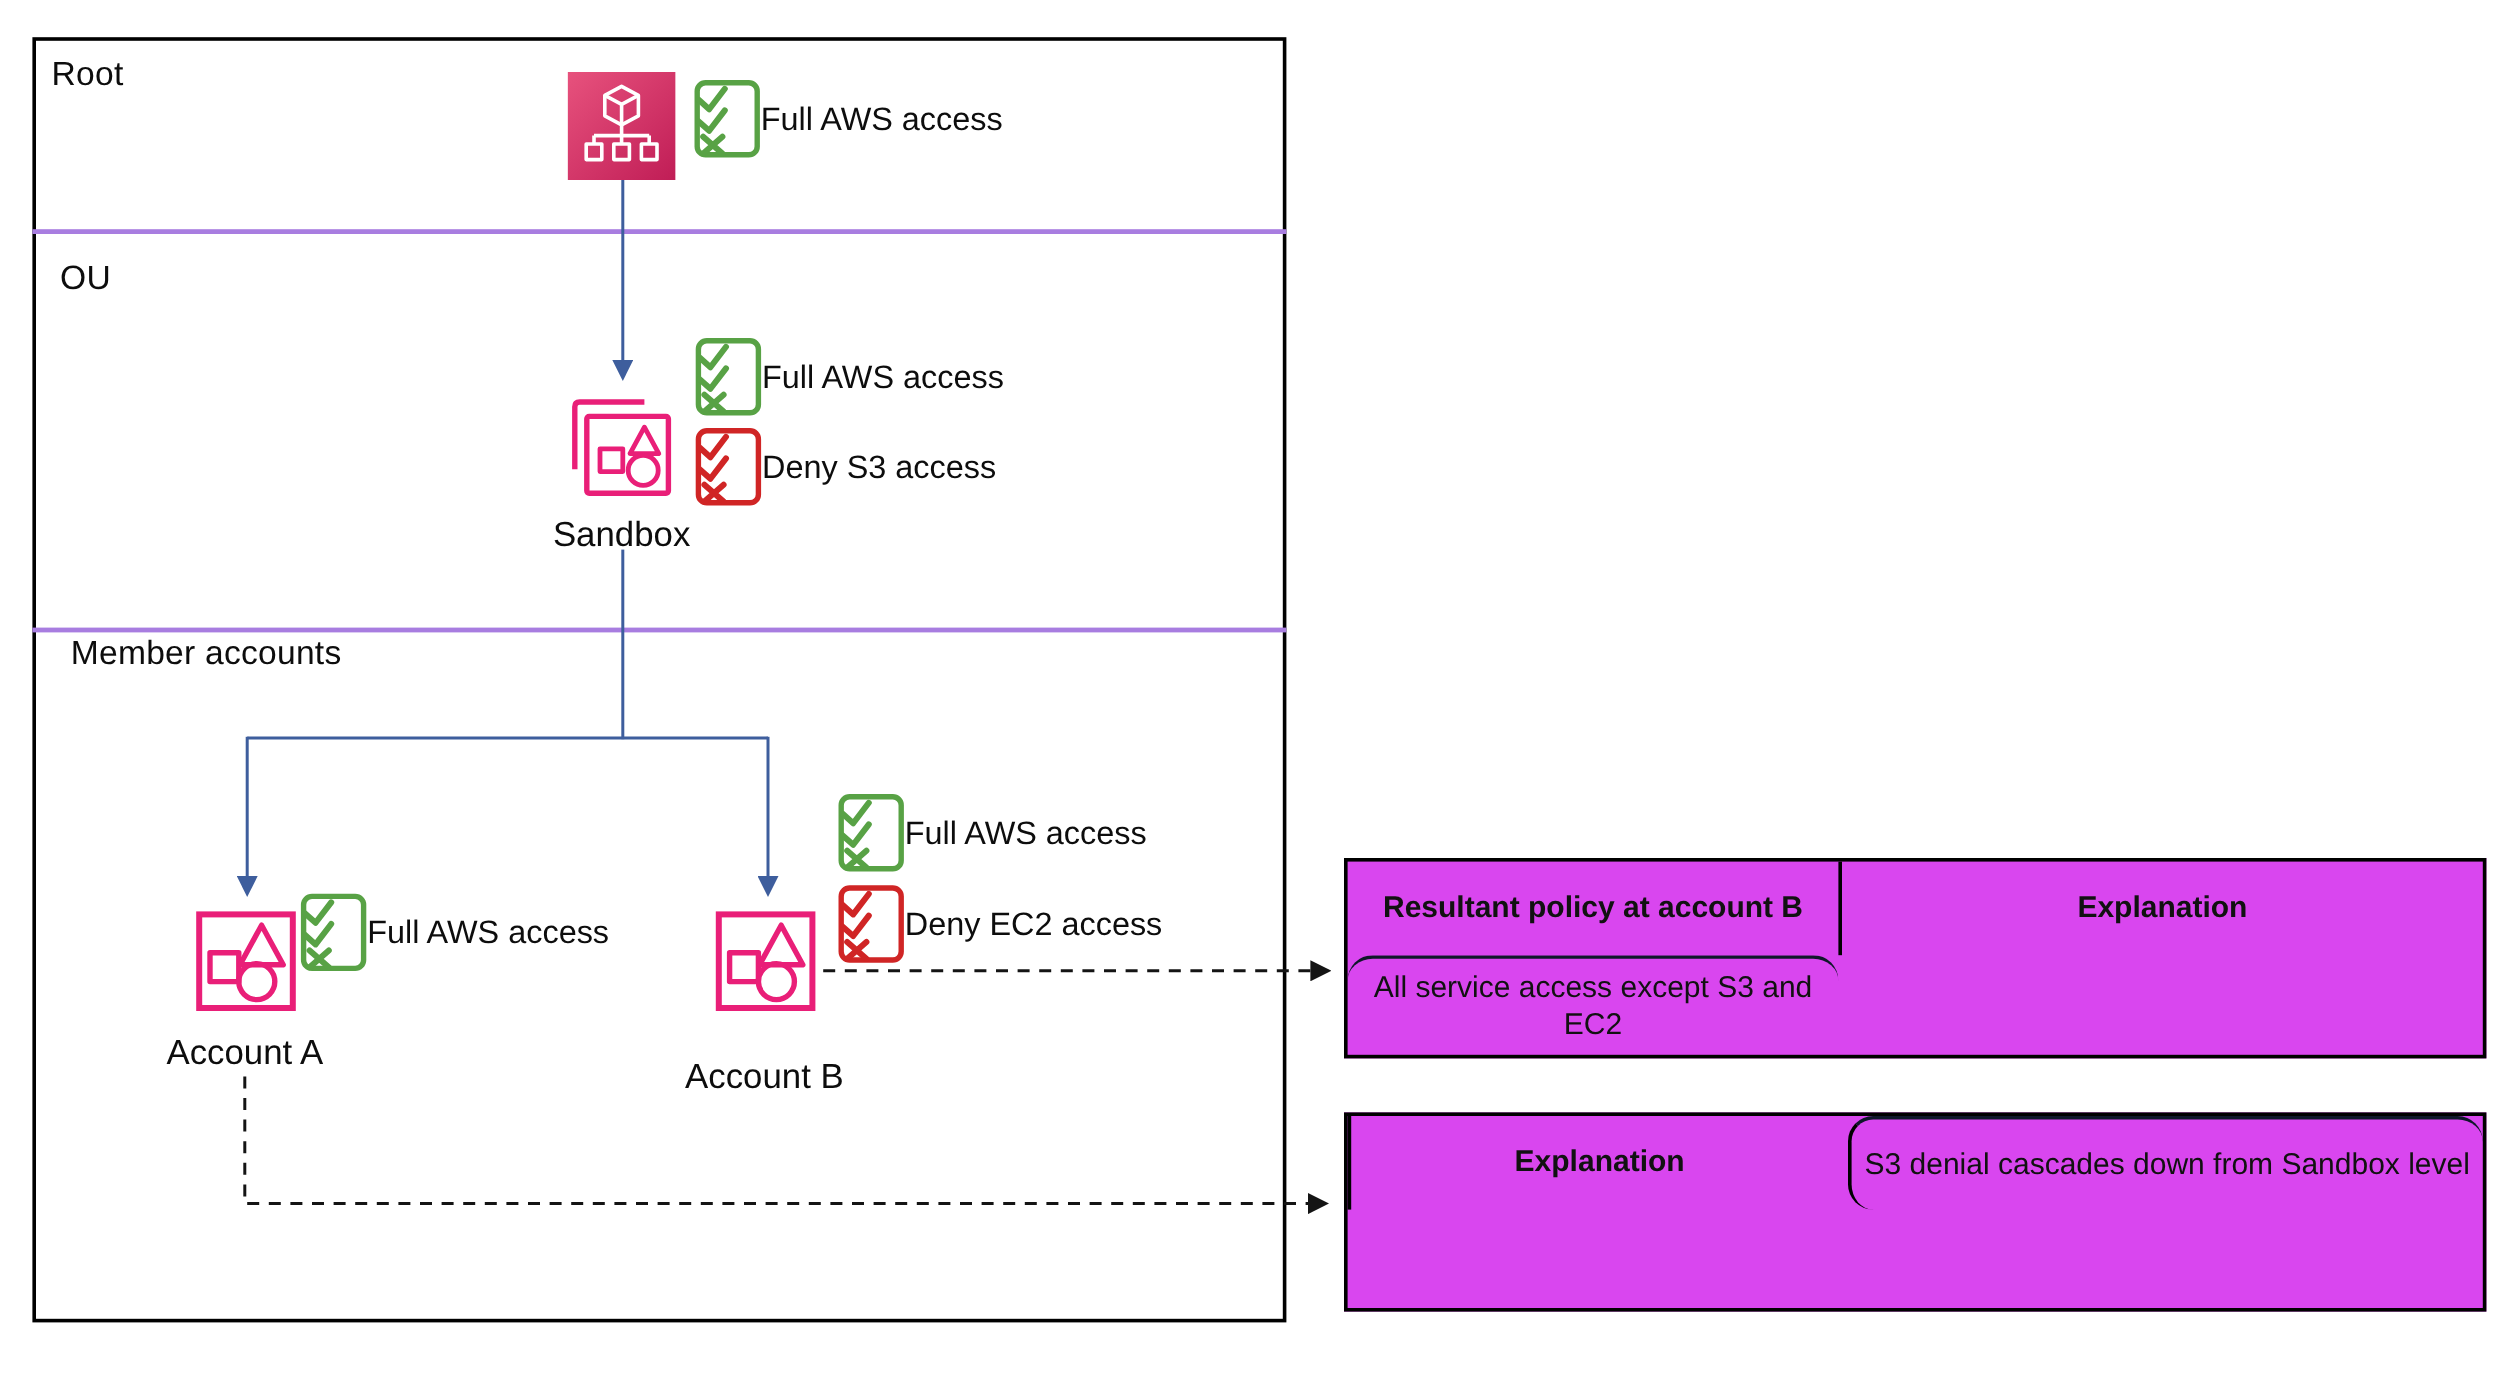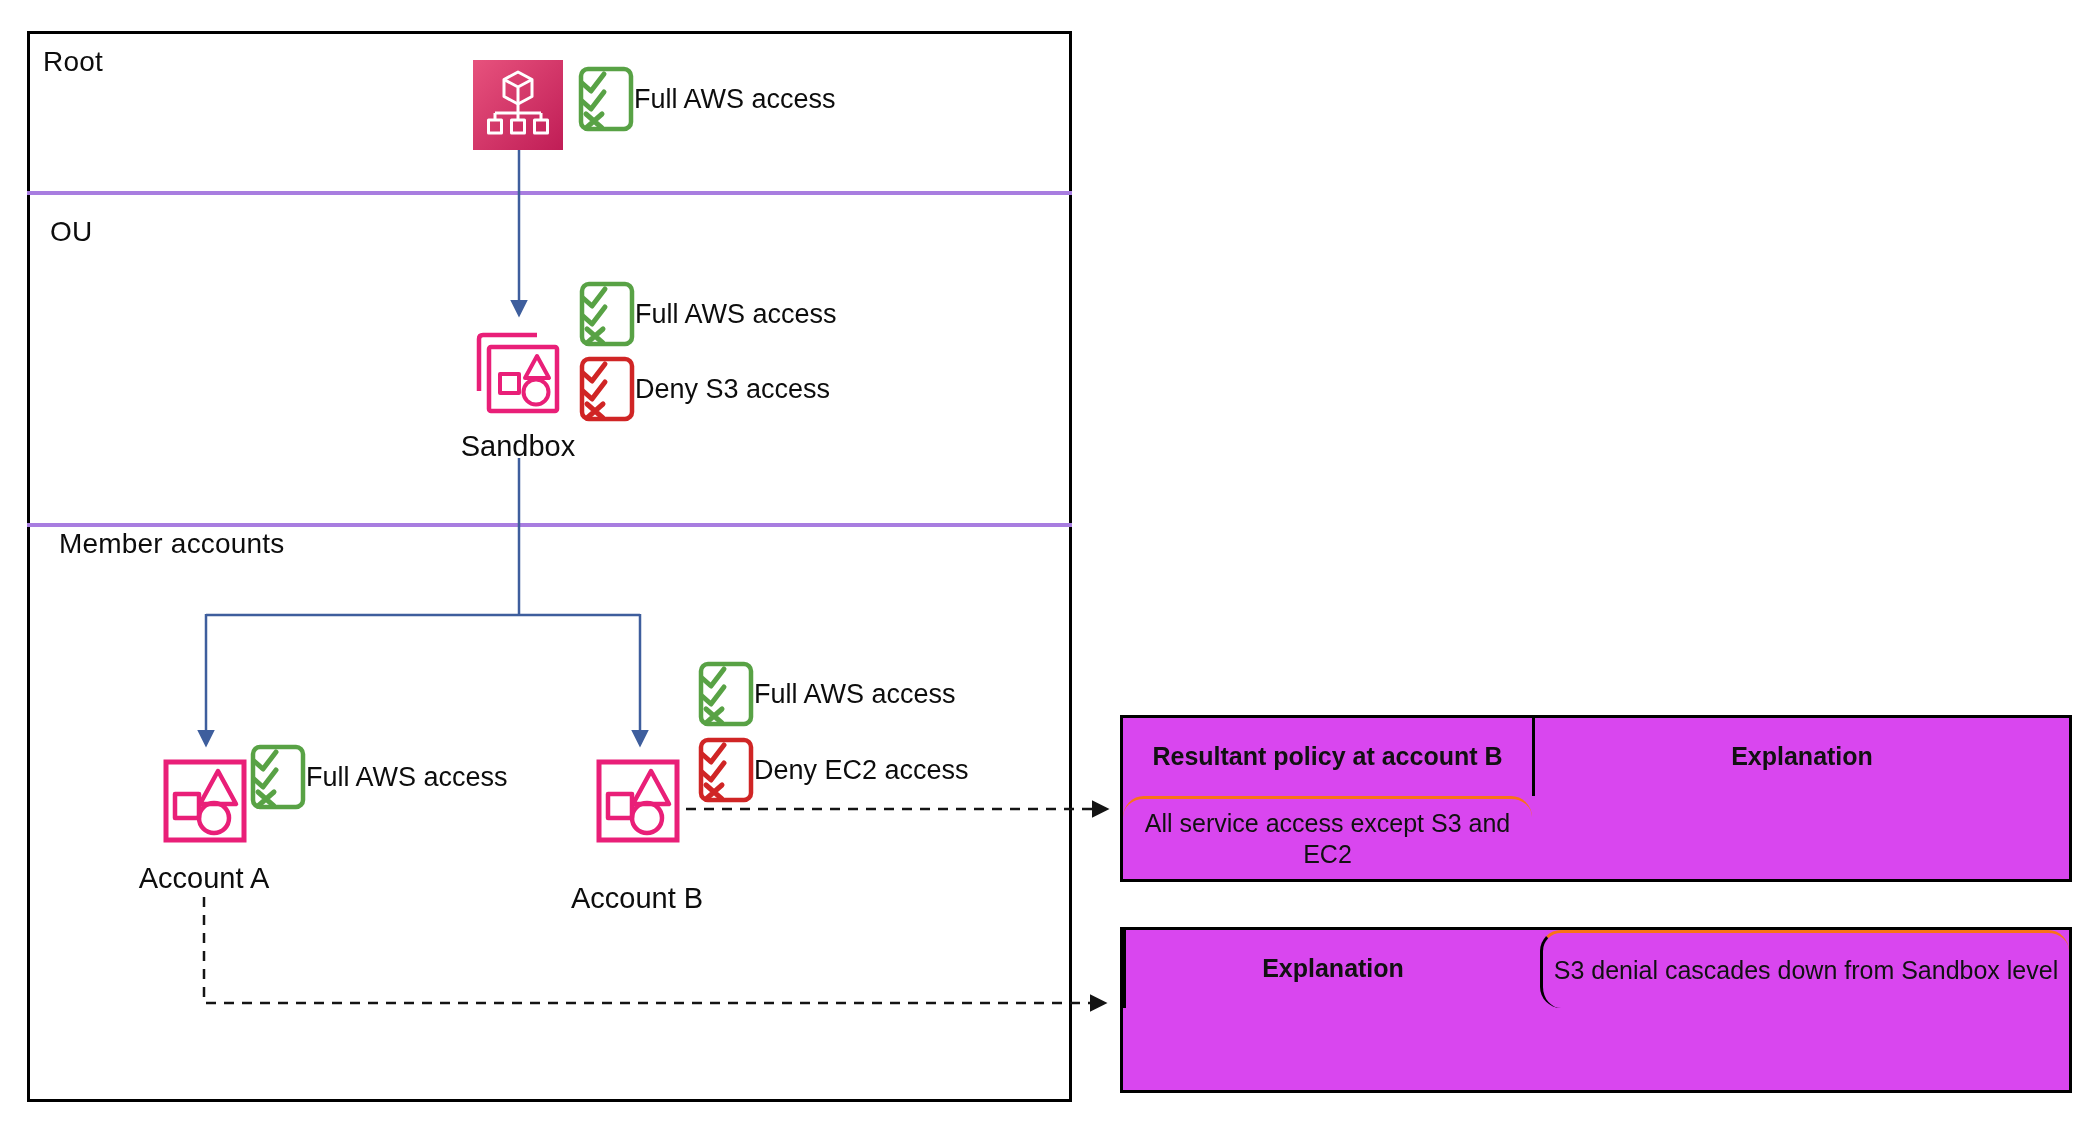--- a/index.html
+++ b/index.html
@@ -44,21 +44,21 @@
   }
   .ptable.tb{top:715px;height:167px;grid-template-rows:78px 1fr;grid-template-columns:409px 1fr;}
   .ptable.ta{top:927px;height:166px;grid-template-rows:78px 1fr;grid-template-columns:417px 1fr;}
   .pt-cell{
     display:flex;align-items:center;justify-content:center;text-align:center;
     white-space:pre-line;line-height:1.25;padding:2px 8px;box-sizing:border-box;
   }
   .pt-cell.head{font-weight:bold;font-size:25px;white-space:nowrap;}
   .pt-cell.body{font-size:25px;}
   .pt-cell.col2{border-left:3px solid #000;}
-  .pt-cell.row2{border-top:3px solid #f97316;border-radius:21px;}
+  .pt-cell.row2{border-top:3px solid #0f172a;border-radius:21px;}
 </style>
 </head>
 <body>
 
 <div class="stage">
 
   <div class="org-box"></div>
   <div class="lane-divider one"></div>
   <div class="lane-divider two"></div>
 

